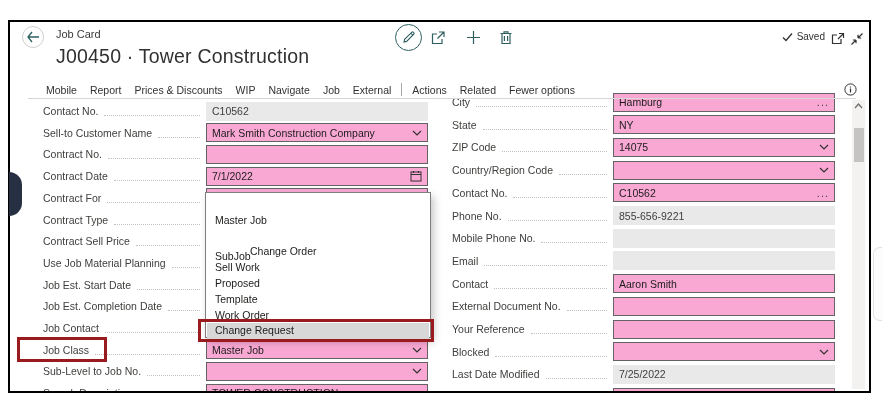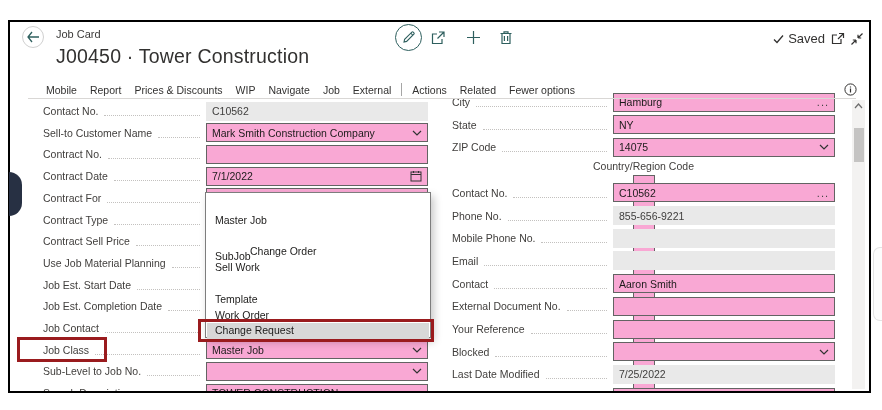--- a/index.html
+++ b/index.html
@@ -15,21 +15,21 @@
   .caption  { position:absolute; left:46px; top:6px; font-size:11px; color:#3b3a39; }
   .title    { position:absolute; left:46px; top:23px; font-size:19.5px; font-weight:400; color:#323130; letter-spacing:.2px; }
 
   .hdr-ico  { position:absolute; display:flex; align-items:center; justify-content:center; cursor:pointer; color:#2e5f5e; }
   .edit-circle { left:385px; top:2px; width:27px; height:27px; border:1px solid #2e5f5e; border-radius:50%; }
   .share-btn   { left:420px; top:8px; width:16px; height:16px; }
   .add-btn     { left:454px; top:6px; width:18px; height:18px; font-size:18px; font-weight:300; }
   .delete-btn  { left:488px; top:7px; width:16px; height:16px; }
 
   .saved { position:absolute; right:44px; top:9px; display:flex; align-items:center; gap:4px;
-           font-size:13px; color:#323130; }
+           font-size:10px; color:#323130; }
   .popout-btn   { right:24px; top:9px; width:15px; height:15px; }
   .collapse-btn { right:5px;  top:9px; width:15px; height:15px; }
 
   
   .menubar { position:absolute; left:36px; top:60px; height:15px; display:flex; align-items:center; }
   .menu-group { display:flex; align-items:center; gap:13px; }
   .menu-item { font-size:10.5px; color:#323130; white-space:nowrap; cursor:pointer; }
   .menu-divider { width:1px; height:13px; background:#a6a6a6; margin:0 10px; }
   .info-btn { position:absolute; right:12px; top:61px; width:13px; height:13px; color:#323130; }
 
@@ -357,21 +357,21 @@
           <span class="field-value">14075</span>
           <span class="ctrl icon-chevron">
             <svg width="10" height="6" viewBox="0 0 10 6">
               <path d="M1 1 L5 5 L9 1" fill="none" stroke="#333" stroke-width="1.2"></path>
             </svg>
           </span>
 
         </span>
       </div>
 
-      <div class="field-row chevron" style="position: absolute; top: 138.1px; flex-direction: column;">
+      <div class="field-row chevron" style="position: absolute; top: 138.1px;">
         <span class="field-label">Country/Region Code</span>
         <span class="dots"></span>
         <span class="field-input">
           <span class="field-value"></span>
           <span class="ctrl icon-chevron">
             <svg width="10" height="6" viewBox="0 0 10 6">
               <path d="M1 1 L5 5 L9 1" fill="none" stroke="#333" stroke-width="1.2"></path>
             </svg>
           </span>
 
@@ -480,20 +480,21 @@
       <div class="dd-item" style="position: absolute; top: 4px;"><span></span></div>
 
       <div class="dd-item" style="position: absolute; top: 19.8px;"><span>Master Job</span></div>
 
       <div class="dd-item" style="position: absolute; top: 35.6px; margin-top: 20px;"><span>SubJob</span></div>
 
       <div class="dd-item" style="position: absolute; top: 51.4px; padding-left: 43px;"><span>Change Order</span></div>
 
       <div class="dd-item" style="position: absolute; top: 67.2px;"><span>Sell Work</span></div>
 
+      <div class="dd-item" style="position: absolute; top: 83px;"><span>Proposed</span></div>
 
       <div class="dd-item" style="position: absolute; top: 98.8px;"><span>Template</span></div>
 
       <div class="dd-item" style="position: absolute; top: 114.6px;"><span>Work Order</span></div>
 
       <div class="dd-item selected" style="position: absolute; top: 130.4px;"><span>Change Request</span></div>
     </div>
 
   <div class="anno anno-change-request"></div>
   <div class="anno anno-job-class"></div>

